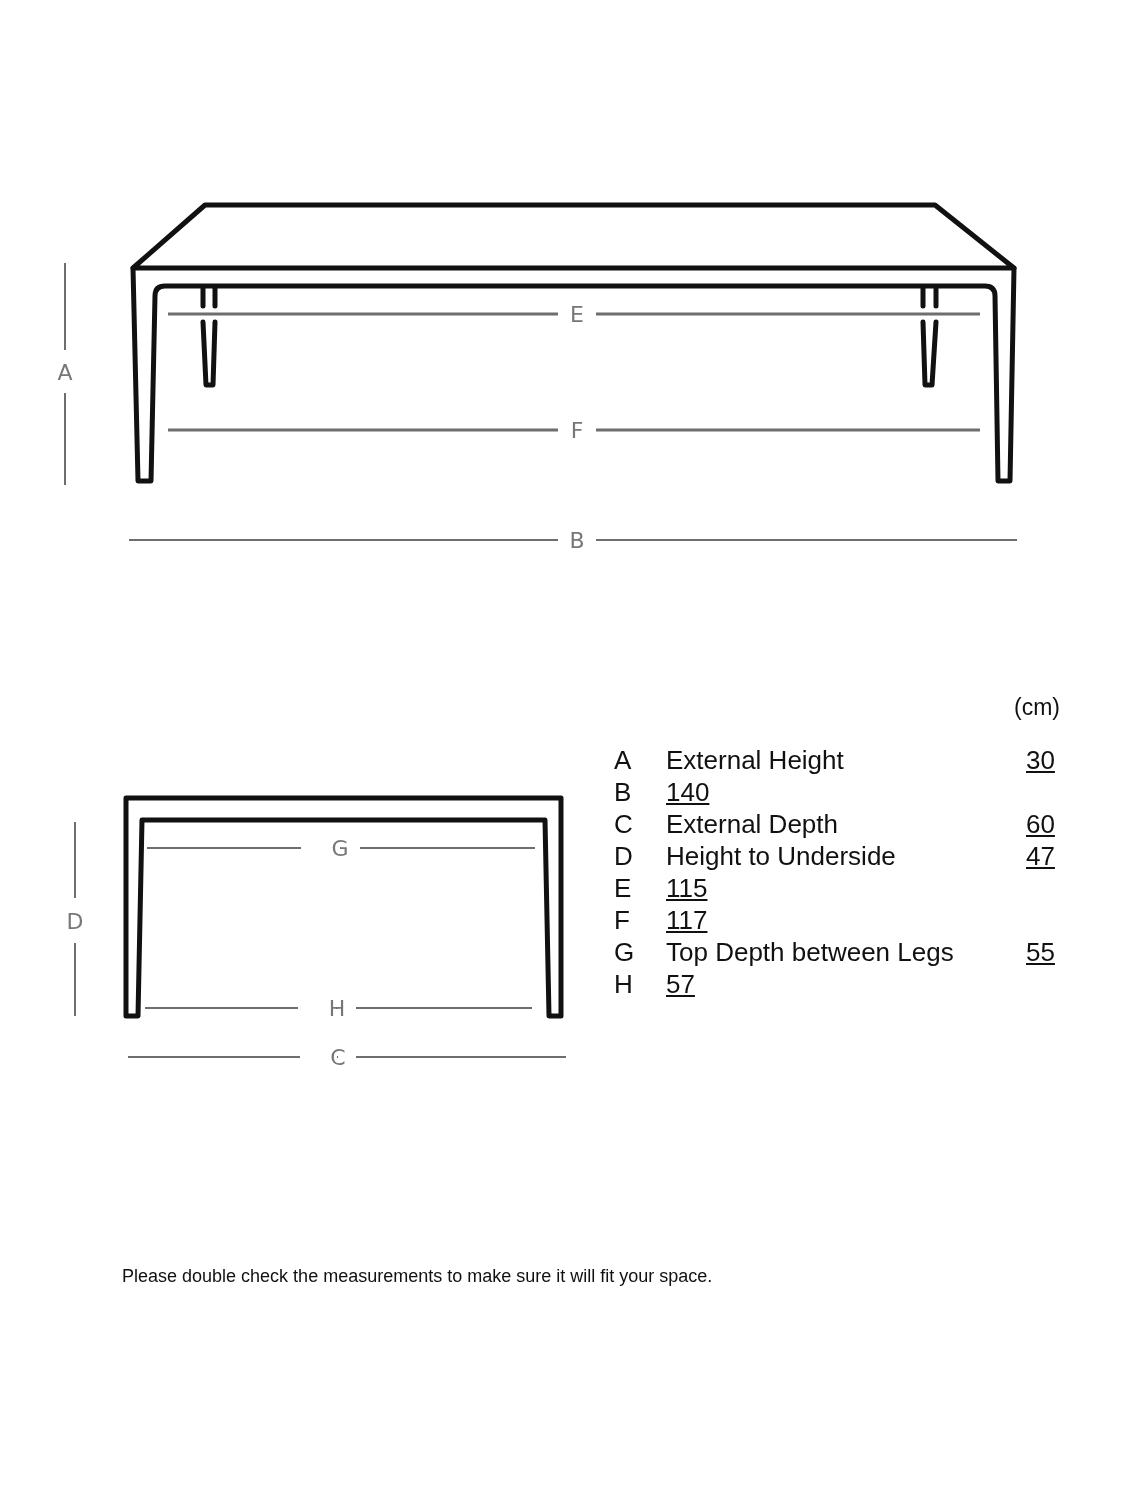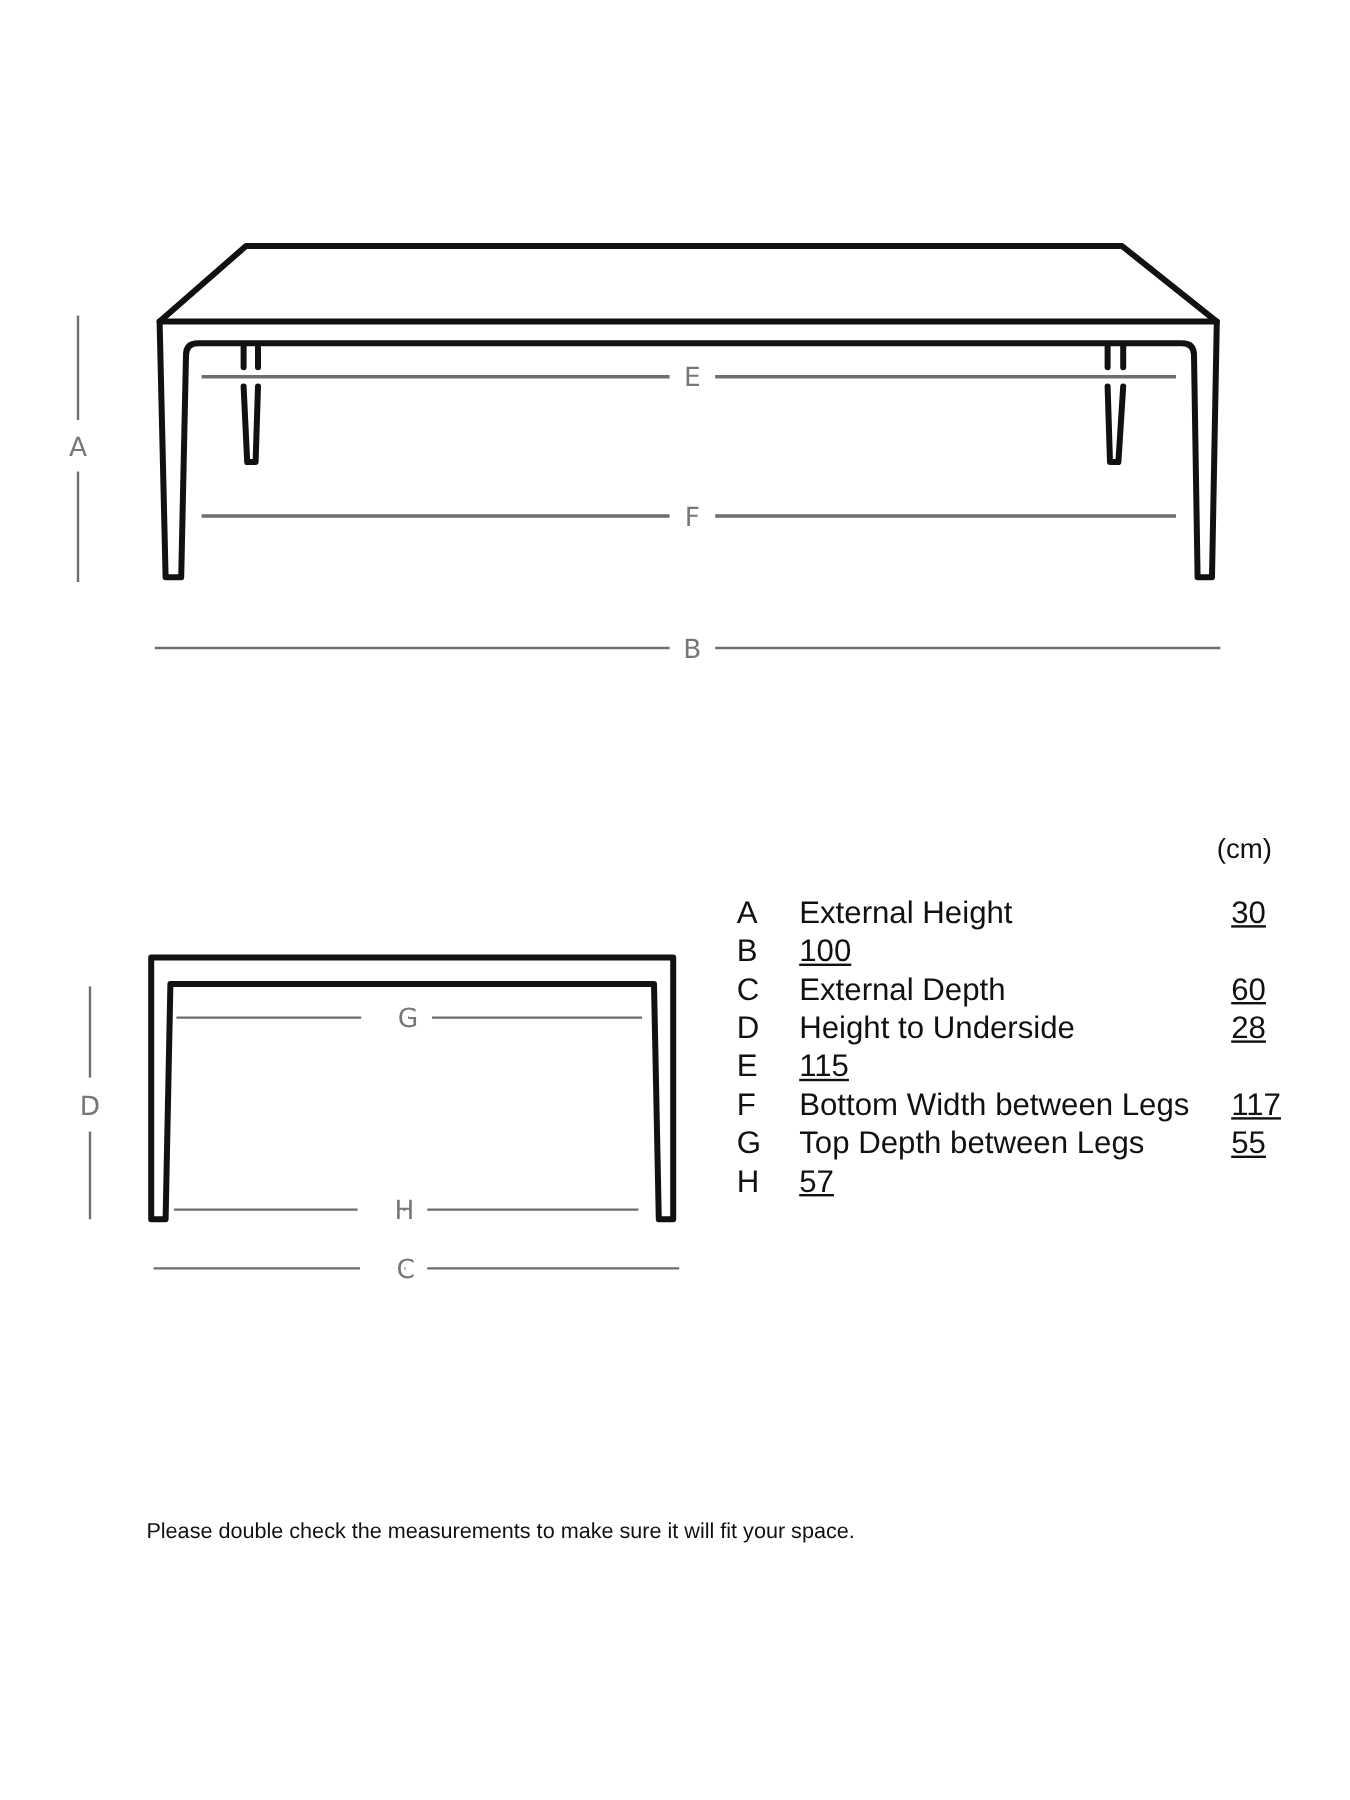--- a/index.html
+++ b/index.html
@@ -75,39 +75,38 @@
 <div class="unit">(cm)</div>
 
 <div class="legend">
   <div class="row">
     <span class="letter">A</span>
     <span class="desc">External Height</span>
     <span class="val">30</span>
   </div>
   <div class="row">
     <span class="letter">B</span>
-    <span class="val">100</span>
+    <span class="val">140</span>
   </div>
   <div class="row">
     <span class="letter">C</span>
     <span class="desc">External Depth</span>
     <span class="val">60</span>
   </div>
   <div class="row">
     <span class="letter">D</span>
     <span class="desc">Height to Underside</span>
-    <span class="val">28</span>
+    <span class="val">47</span>
   </div>
   <div class="row">
     <span class="letter">E</span>
     <span class="val">115</span>
   </div>
   <div class="row">
     <span class="letter">F</span>
-    <span class="desc">Bottom Width between Legs</span>
     <span class="val">117</span>
   </div>
   <div class="row">
     <span class="letter">G</span>
     <span class="desc">Top Depth between Legs</span>
     <span class="val">55</span>
   </div>
   <div class="row">
     <span class="letter">H</span>
     <span class="val">57</span>

